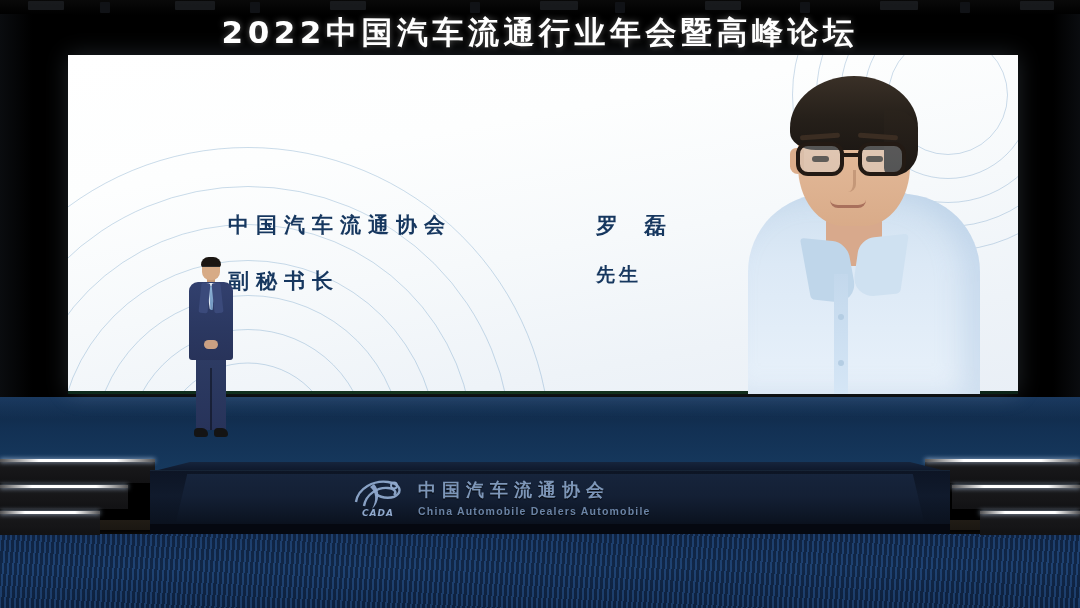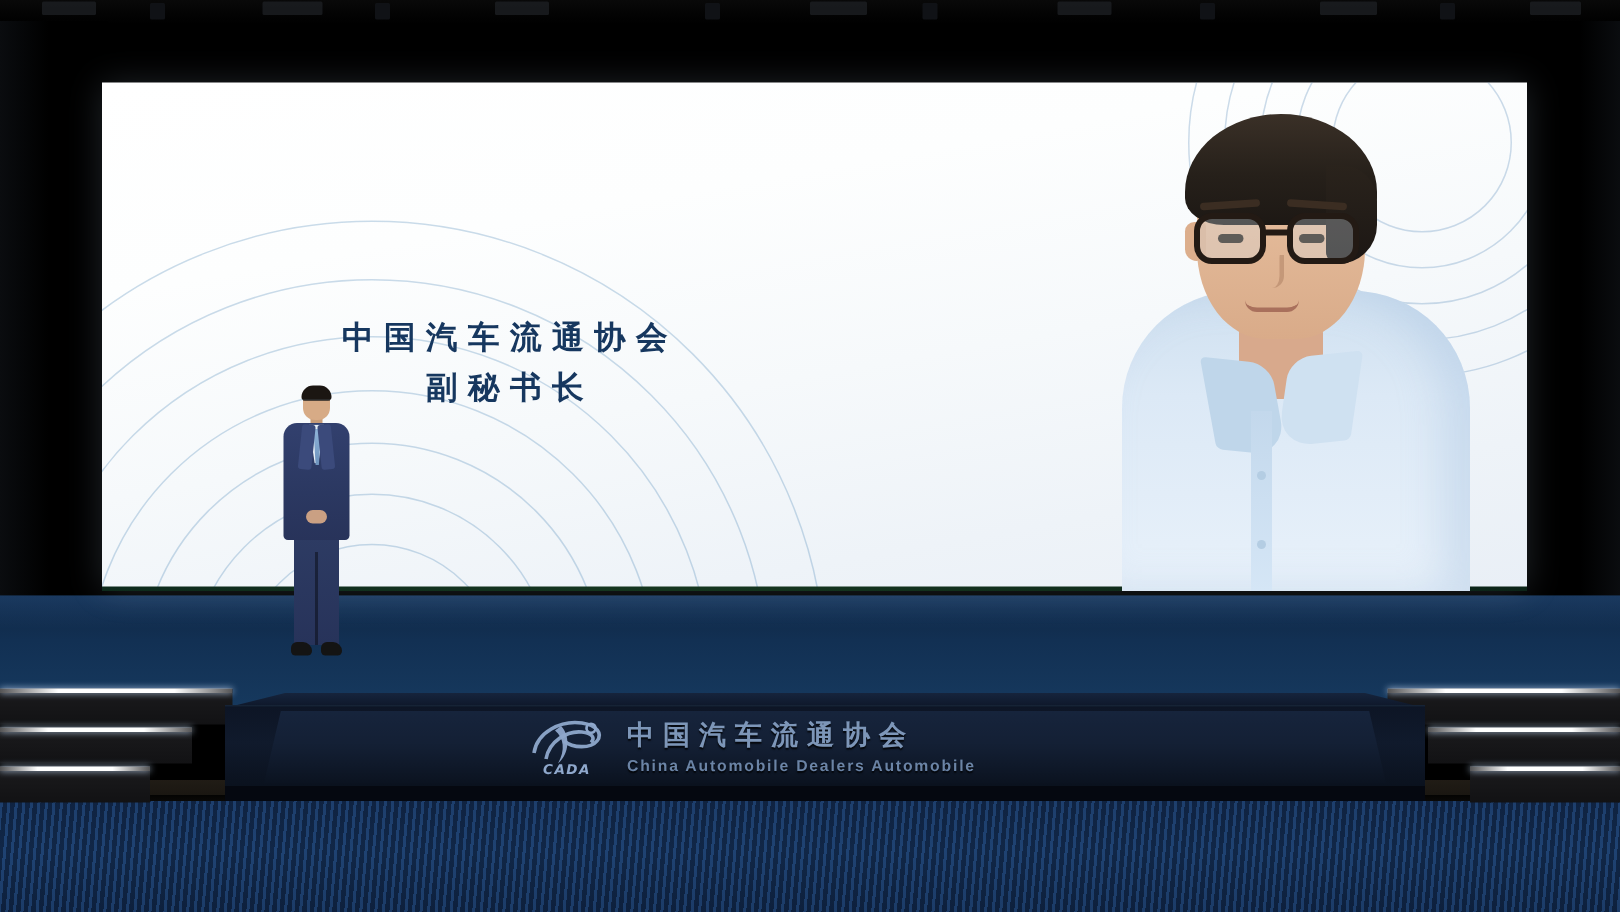--- a/index.html
+++ b/index.html
@@ -110,21 +110,21 @@
   }
   .org-line, .role-line {
     color: #16375f;
     font-weight: 700;
     letter-spacing: 7px;
     font-size: 21px;
     line-height: 1;
     font-family: "DejaVu Sans", "Liberation Sans", sans-serif;
     white-space: nowrap;
   }
-  .role-line { margin-top: 12px; text-align: center; }
+  .role-line { margin-top: 35px; }
 
   .name-block {
     position: absolute;
     left: 528px; top: 160px;
     z-index: 4;
   }
   .person-name {
     color: #16375f; font-weight: 700; font-size: 22px; letter-spacing: 2px;
     font-family: "DejaVu Sans", "Liberation Sans", sans-serif;
     line-height: 1; white-space: nowrap;
@@ -406,20 +406,23 @@
     <div class="truss-light" style="left:705px;width:36px;"></div>
     <div class="truss-box" style="left:800px;"></div>
     <div class="truss-light" style="left:880px;width:38px;"></div>
     <div class="truss-box" style="left:960px;"></div>
     <div class="truss-light" style="left:1020px;width:34px;"></div>
   </div>
 
   <div class="wall-panel-l"></div>
   <div class="wall-panel-r"></div>
 
+  <div class="title-band">
+    <div class="event-title">2022中国汽车流通行业年会暨高峰论坛</div>
+  </div>
 
   <div class="led-screen">
 
     <div class="rings">
 
       <div class="ring" style="width:175px;height:175px;"></div>
       <div class="ring" style="width:242px;height:242px;"></div>
       <div class="ring" style="width:310px;height:310px;"></div>
       <div class="ring" style="width:380px;height:380px;"></div>
       <div class="ring" style="width:452px;height:452px;"></div>
@@ -433,20 +436,24 @@
       <div class="ring-r" style="width:216px;height:216px;"></div>
       <div class="ring-r" style="width:264px;height:264px;"></div>
       <div class="ring-r" style="width:312px;height:312px;"></div>
     </div>
 
     <div class="screen-text-block">
       <div class="org-line">中国汽车流通协会</div>
       <div class="role-line">副秘书长</div>
     </div>
 
+    <div class="name-block">
+      <div class="person-name">罗　磊</div>
+      <div class="person-honorific">先生</div>
+    </div>
 
     <div class="portrait">
       <div class="p-shirt"></div>
       <div class="p-neck"></div>
       <div class="p-collar-l"></div>
       <div class="p-collar-r"></div>
       <div class="p-placket"></div>
       <div class="p-btn" style="top:250px;"></div>
       <div class="p-btn" style="top:296px;"></div>
       <div class="p-head"></div>

